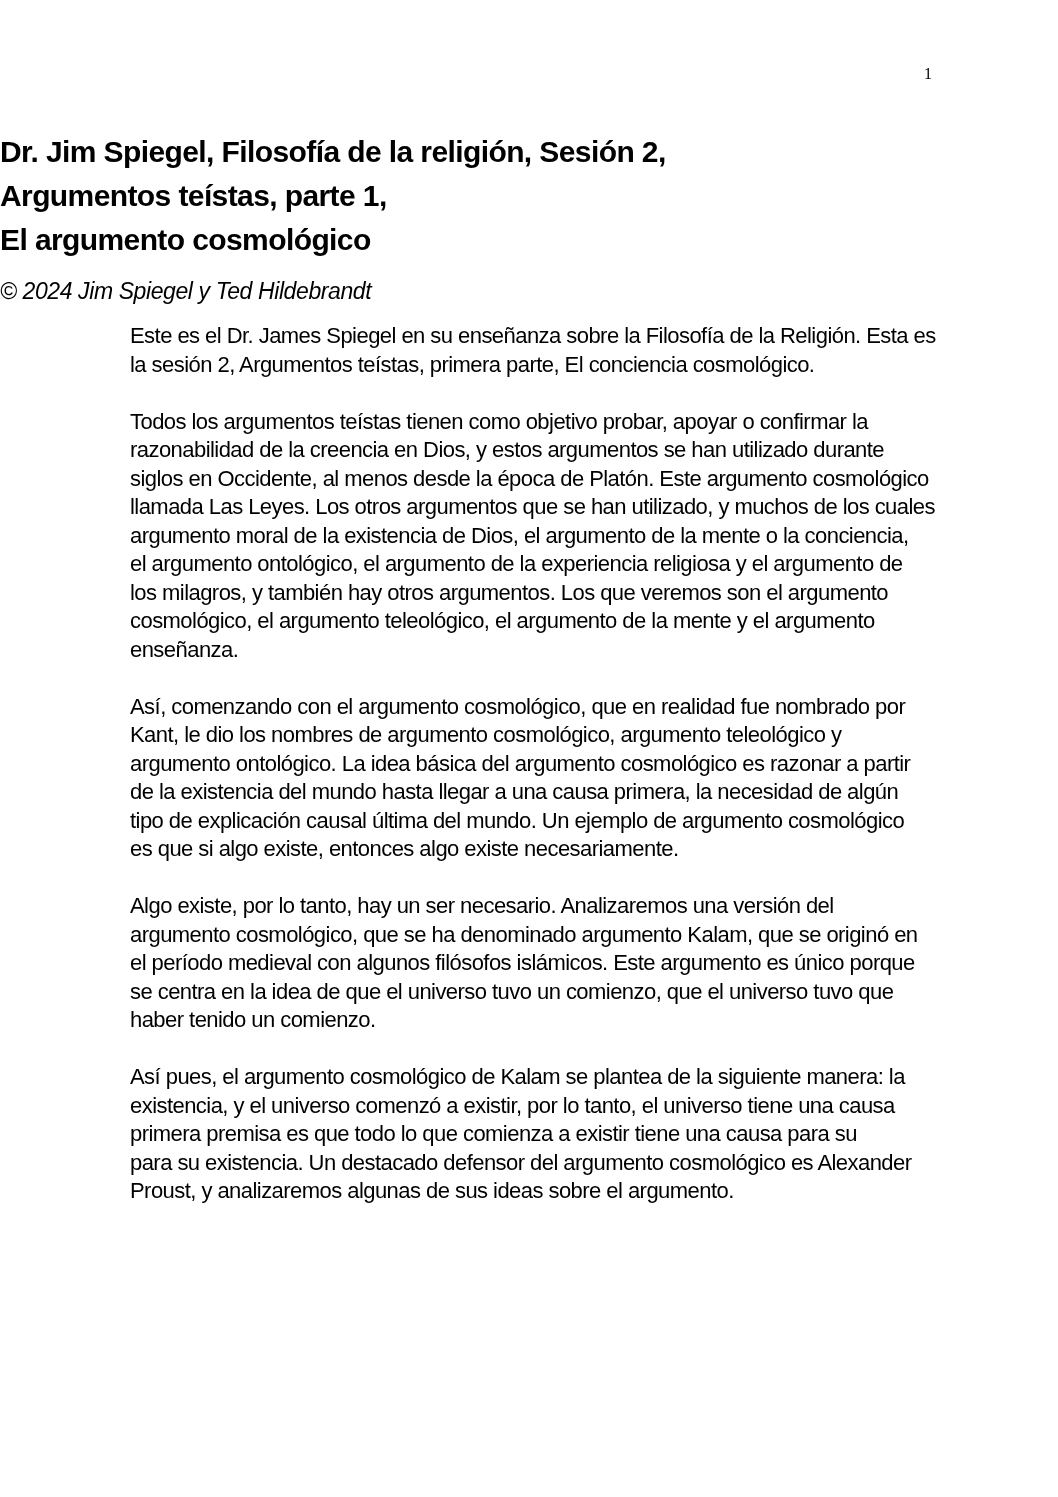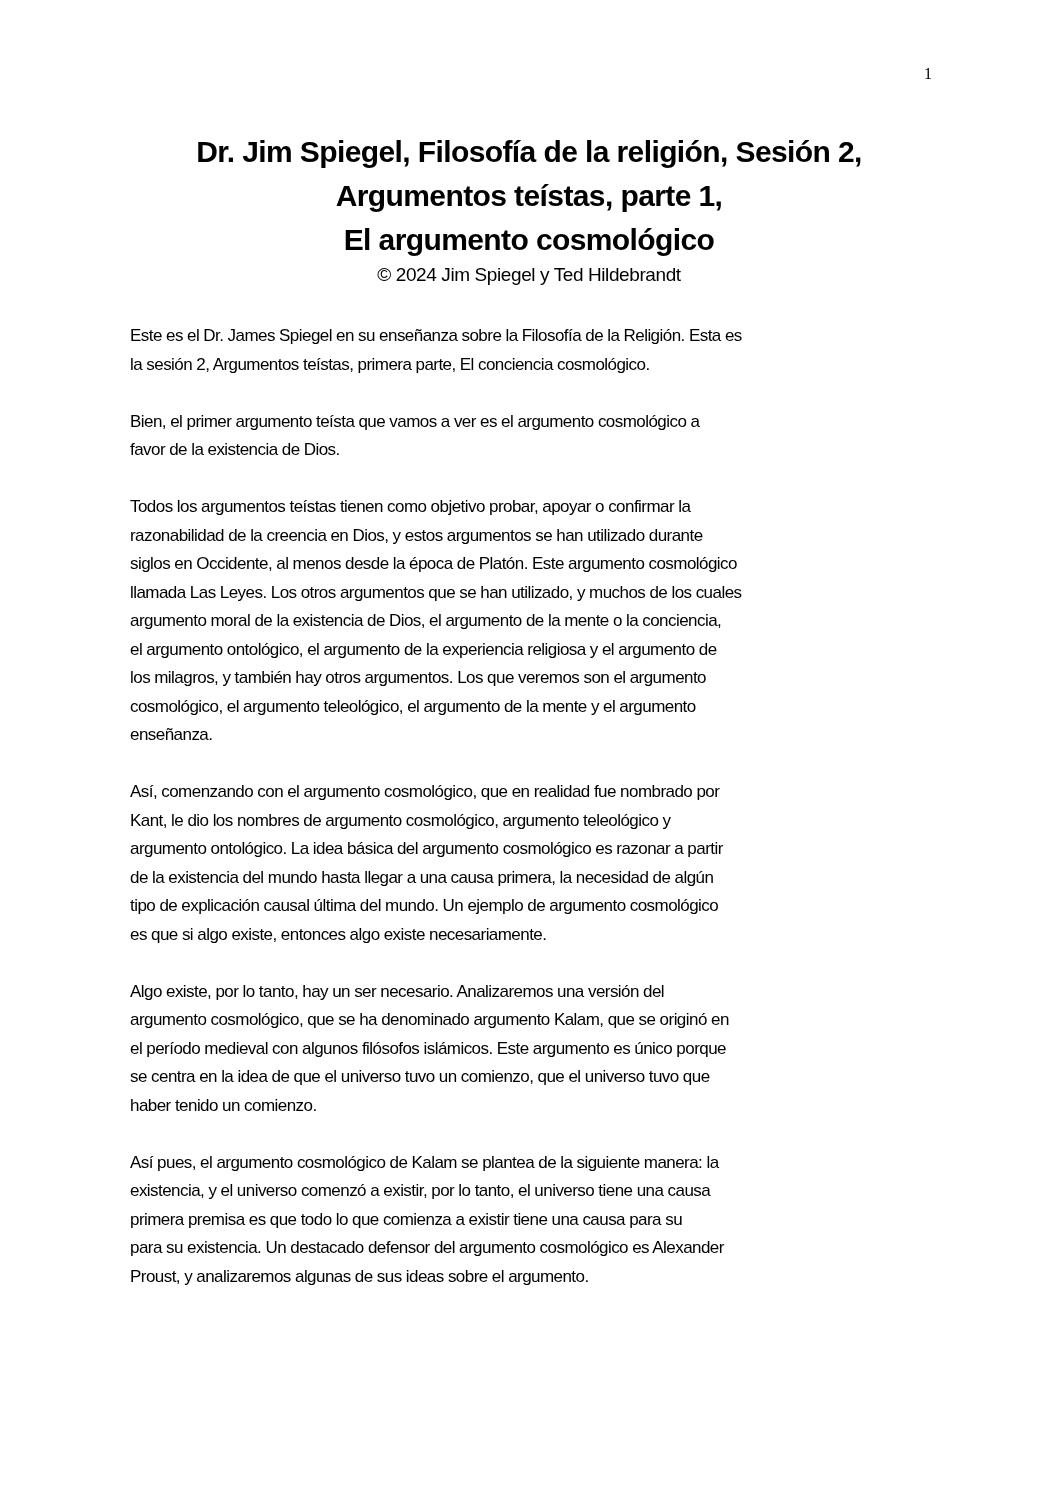--- a/index.html
+++ b/index.html
@@ -20,47 +20,48 @@
       right: 126px;
       font-family: "Liberation Serif", serif;
       font-size: 16px;
       line-height: 20px;
     }
     .header {
       position: absolute;
       top: 130px;
       left: 0;
       width: 1058px;
-      text-align: center;
+      text-align: left;
     }
     .title-line {
       font-family: "Liberation Sans", sans-serif;
       font-weight: bold;
       font-size: 30px;
       line-height: 44px;
       letter-spacing: -0.6px;
       display: block;
     }
     .copyright {
       font-family: "Liberation Sans", sans-serif;
-      font-size: 19px;
+      font-size: 23px;
       line-height: 26px;
       letter-spacing: -0.4px;
       display: block;
-      margin-top: 0px;
+      margin-top: 16px;
+      font-style: italic;
     }
     .body-text {
       position: absolute;
       top: 322px;
       left: 130px;
       width: 810px;
     }
     .paragraph {
       font-family: "Liberation Sans", sans-serif;
-      font-size: 17px;
+      font-size: 22px;
       line-height: 28.5px;
       letter-spacing: -0.55px;
       margin: 0 0 28.5px 0;
       white-space: normal;
     }
     .line {
       display: block;
       white-space: nowrap;
     }
   </style>
@@ -75,24 +76,20 @@
     <span class="title-line">Argumentos teístas, parte 1,</span>
     <span class="title-line">El argumento cosmológico</span>
   </div>
   <span class="copyright">© 2024 Jim Spiegel y Ted Hildebrandt</span>
 </div>
 
 <div class="body-text">
   <p class="paragraph">
     <span class="line">Este es el Dr. James Spiegel en su enseñanza sobre la Filosofía de la Religión. Esta es</span>
     <span class="line">la sesión 2, Argumentos teístas, primera parte, El conciencia cosmológico.</span>
-  </p>
-  <p class="paragraph">
-    <span class="line">Bien, el primer argumento teísta que vamos a ver es el argumento cosmológico a</span>
-    <span class="line">favor de la existencia de Dios.</span>
   </p>
   <p class="paragraph">
     <span class="line">Todos los argumentos teístas tienen como objetivo probar, apoyar o confirmar la</span>
     <span class="line">razonabilidad de la creencia en Dios, y estos argumentos se han utilizado durante</span>
     <span class="line">siglos en Occidente, al menos desde la época de Platón. Este argumento cosmológico</span>
     <span class="line">llamada Las Leyes. Los otros argumentos que se han utilizado, y muchos de los cuales</span>
     <span class="line">argumento moral de la existencia de Dios, el argumento de la mente o la conciencia,</span>
     <span class="line">el argumento ontológico, el argumento de la experiencia religiosa y el argumento de</span>
     <span class="line">los milagros, y también hay otros argumentos. Los que veremos son el argumento</span>
     <span class="line">cosmológico, el argumento teleológico, el argumento de la mente y el argumento</span>

